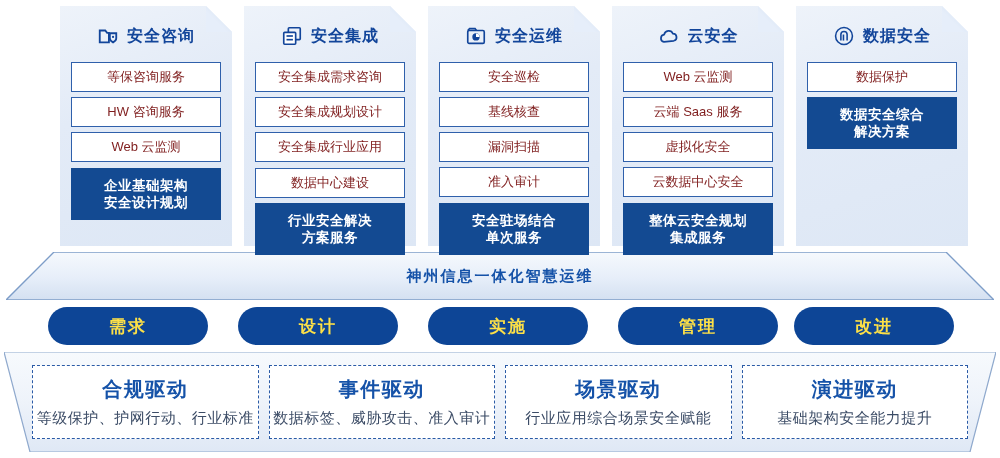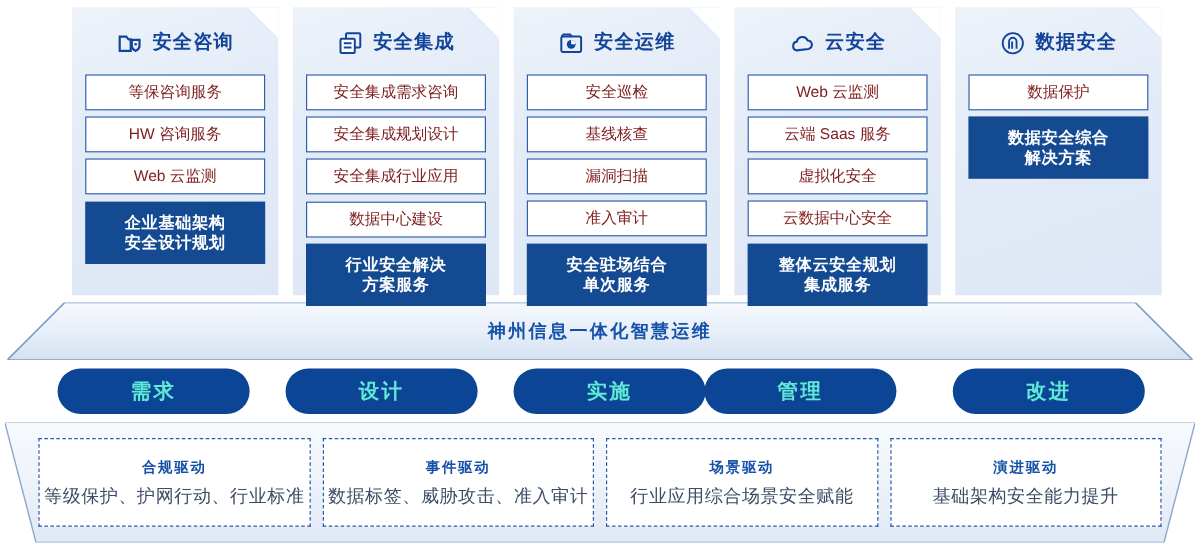--- a/index.html
+++ b/index.html
@@ -76,46 +76,46 @@
   .banner-text{
     position:absolute;left:0;right:0;top:0;height:48px;
     display:flex;align-items:center;justify-content:center;
     font-size:15px;font-weight:bold;color:#1552a8;letter-spacing:2px;
   }
 
   
   .pills{position:absolute;left:0;top:307px;width:1000px;height:42px;}
   .pill{
     position:absolute;top:0;width:160px;height:38px;border-radius:19px;
-    background:#0d4596;color:#5eead4;
+    background:#0d4596;color:#fde047;
     display:flex;align-items:center;justify-content:center;
     font-size:17px;font-weight:bold;letter-spacing:2px;
   }
-  .pl1{left:48px}.pl2{left:238px}.pl3{left:428px}.pl4{left:587px}.pl5{left:794px}
+  .pl1{left:48px}.pl2{left:238px}.pl3{left:428px}.pl4{left:618px}.pl5{left:794px}
 
   
   .base-wrap{position:absolute;left:4px;top:352px;width:992px;height:100px;}
   .base{
     position:absolute;inset:0;
     background:linear-gradient(180deg,#f7fafd 0%,#eef3fa 50%,#dfe8f5 100%);
     clip-path:polygon(0 0,992px 0,966px 100px,26px 100px);
   }
   .base-row{
     position:absolute;left:0;top:0;width:992px;height:100px;
     display:flex;align-items:center;
     padding:0 28px;box-sizing:border-box;gap:10px;
   }
   .drv{
     flex:1 1 0;height:74px;
     border:1.6px dashed #2a5aa6;
     background:#ffffff;
     display:flex;flex-direction:column;align-items:center;justify-content:center;
     box-sizing:border-box;
   }
-  .drv-title{font-size:12px;font-weight:bold;color:#1552a8;letter-spacing:1.5px;margin-bottom:6px;}
+  .drv-title{font-size:20px;font-weight:bold;color:#1552a8;letter-spacing:1.5px;margin-bottom:6px;}
   .drv-sub{font-size:15px;color:#3c4c66;letter-spacing:.5px;white-space:nowrap;}
 </style>
 </head>
 <body>
 
 <div id="root">
 
   <div class="pillars">
 
     <div class="pillar p1">

